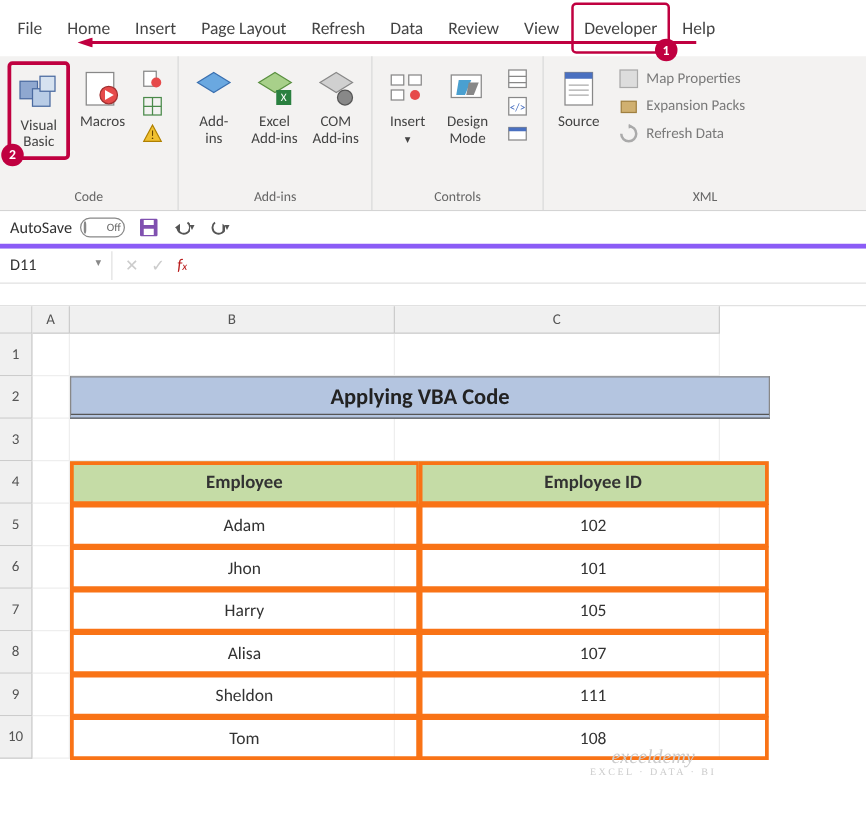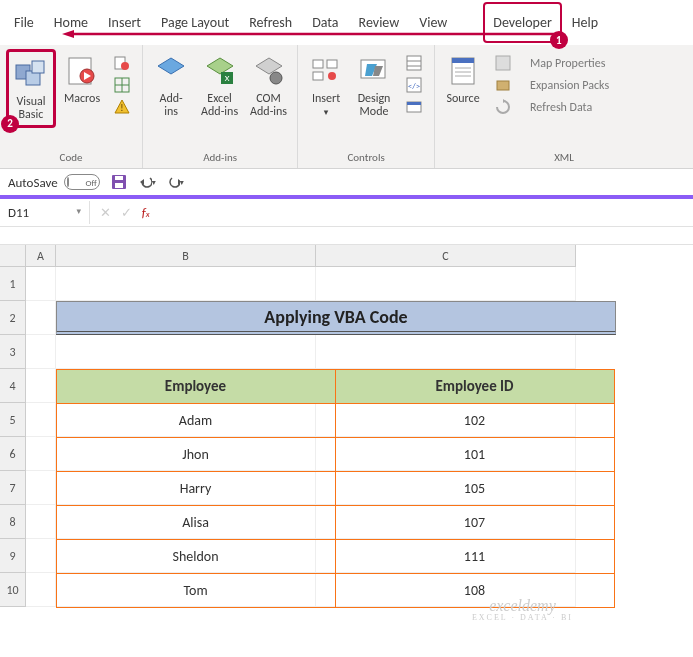--- a/index.html
+++ b/index.html
@@ -1,31 +1,31 @@
 <!DOCTYPE html>
 <html><head>
 <meta charset="utf-8">
 <style>
 * { box-sizing: border-box; margin: 0; padding: 0; }
 body { font-family: "Segoe UI", Calibri, sans-serif; font-size: 13px; background: #fff; color: #333; width: 693px; height: 657px; overflow: hidden; position: relative; }
 .ribbon-tabs { display: flex; background: #fff; height: 45px; align-items: center; padding: 0 4px; }
 .ribbon-tabs .tab { padding: 7px 10px; color: #444; cursor: pointer; font-size: 14px; }
-.ribbon-tabs .tab.active { border: 2px solid #c00040; border-radius: 4px; padding: 10px 8px; position: relative; margin-left: 26px; }
+.ribbon-tabs .tab.active { border: 2px solid #c00040; border-radius: 4px; padding: 10px 8px; position: relative; }
 .ribbon-tabs .badge1 { position: absolute; right: -8px; bottom: -8px; width: 18px; height: 18px; background: #c00040; color: #fff; border-radius: 50%; font-size: 11px; display: flex; align-items: center; justify-content: center; font-weight: bold; }
 .ribbon-body { background: #f3f2f1; border-bottom: 1px solid #d4d4d4; height: 124px; display: flex; }
 .ribbon-group { display: flex; flex-direction: column; justify-content: space-between; padding: 4px 6px 2px 6px; border-right: 1px solid #dadada; }
 .ribbon-group .group-items { display: flex; align-items: flex-start; flex: 1; gap: 4px; }
 .ribbon-group .group-label { text-align: center; font-size: 11px; color: #666; padding: 2px 0; }
 .big-btn { display: flex; flex-direction: column; align-items: center; justify-content: flex-start; padding: 4px 4px; min-width: 44px; cursor: pointer; border-radius: 3px; text-align: center; line-height: 1.1; }
 .big-btn .icon-box { width: 36px; height: 36px; display: flex; align-items: center; justify-content: center; margin-bottom: 3px; }
 .big-btn .label { font-size: 12px; color: #444; }
 .vb-highlight { border: 3px solid #c00040; border-radius: 4px; position: relative; }
 .vb-highlight .badge2 { position: absolute; left: -8px; bottom: -8px; width: 18px; height: 18px; background: #c00040; color: #fff; border-radius: 50%; font-size: 11px; display: flex; align-items: center; justify-content: center; font-weight: bold; }
 .small-stack { display: flex; flex-direction: column; gap: 2px; }
-.small-btn { display: flex; align-items: center; padding: 2px 6px; font-size: 12px; color: #7a7a7a; gap: 19px; cursor: pointer; }
+.small-btn { display: flex; align-items: center; padding: 2px 6px; font-size: 12px; color: #7a7a7a; gap: 6px; cursor: pointer; }
 .small-btn .sm-icon { width: 16px; height: 16px; display: flex; align-items: center; justify-content: center; }
 .arrow-line { position: absolute; top: 30px; left: 62px; width: 500px; height: 8px; pointer-events: none; }
 .qat { display: flex; align-items: center; height: 30px; padding: 2px 8px; gap: 10px; background: #fff; border-bottom: 4px solid #8b5cf6; }
 .autosave { display: flex; align-items: center; gap: 6px; font-size: 13px; }
 .toggle { width: 36px; height: 16px; border: 1px solid #888; border-radius: 8px; display: flex; align-items: center; padding: 0 2px; font-size: 9px; color: #666; justify-content: flex-start; gap: 16px; }
 .toggle .knob { width: 10px; height: 10px; background: #888; border-radius: 50%; order: -1; }
 .qat-icon { width: 18px; height: 18px; display: flex; align-items: center; justify-content: center; cursor: pointer; }
 .name-fx { display: flex; align-items: center; height: 28px; border-bottom: 1px solid #e1e1e1; background: #fff; }
 .name-box { width: 90px; border-right: 1px solid #e1e1e1; padding: 4px 8px; font-size: 13px; display: flex; align-items: flex-start; justify-content: space-between; }
 .fx-controls { display: flex; align-items: center; gap: 10px; padding: 0 10px; color: #aaa; }
@@ -38,21 +38,21 @@
 .grid { flex: 1; }
 .col-hdrs { display: flex; }
 .ch { height: 22px; background: #f0f0f0; border-right: 1px solid #ccc; border-bottom: 1px solid #ccc; display: flex; align-items: center; justify-content: center; font-size: 12px; color: #555; }
 .colA { width: 30px; } .colB { width: 260px; } .colC { width: 260px; }
 .cells { position: relative; }
 .cell-row { display: flex; height: 34px; }
 .cell { border-right: 1px solid #eee; border-bottom: 1px solid #eee; }
 .title-merge { position: absolute; left: 30px; top: 34px; width: 560px; height: 34px; background: #b4c5e0; border: 1px solid #888; display: flex; align-items: center; justify-content: center; font-size: 18px; font-weight: bold; color: #222; border-bottom: 4px double #555; }
 .tbl { position: absolute; left: 30px; top: 102px; width: 560px; }
 .tbl-row { display: flex; height: 34px; }
-.tbl-cell { border: 1px solid #f97316; display: flex; align-items: center; justify-content: center; font-size: 14px; margin: -0.5px; }
+.tbl-cell { border: 3px solid #f97316; display: flex; align-items: center; justify-content: center; font-size: 14px; margin: -0.5px; }
 .tbl-hdr { background: #c5dca6; font-weight: bold; font-size: 15px; }
 .tcB { width: 280px; } .tcC { width: 280px; }
 .watermark { position: absolute; right: 120px; bottom: 35px; color: #ccc; font-size: 16px; font-style: italic; font-family: Georgia, serif; pointer-events: none; text-align: center; line-height: 1; }
 .watermark .sub { font-size: 8px; letter-spacing: 2px; font-style: normal; }
 svg { display: block; }
 </style>
 </head>
 <body>
 
 <div class="ribbon-tabs">

